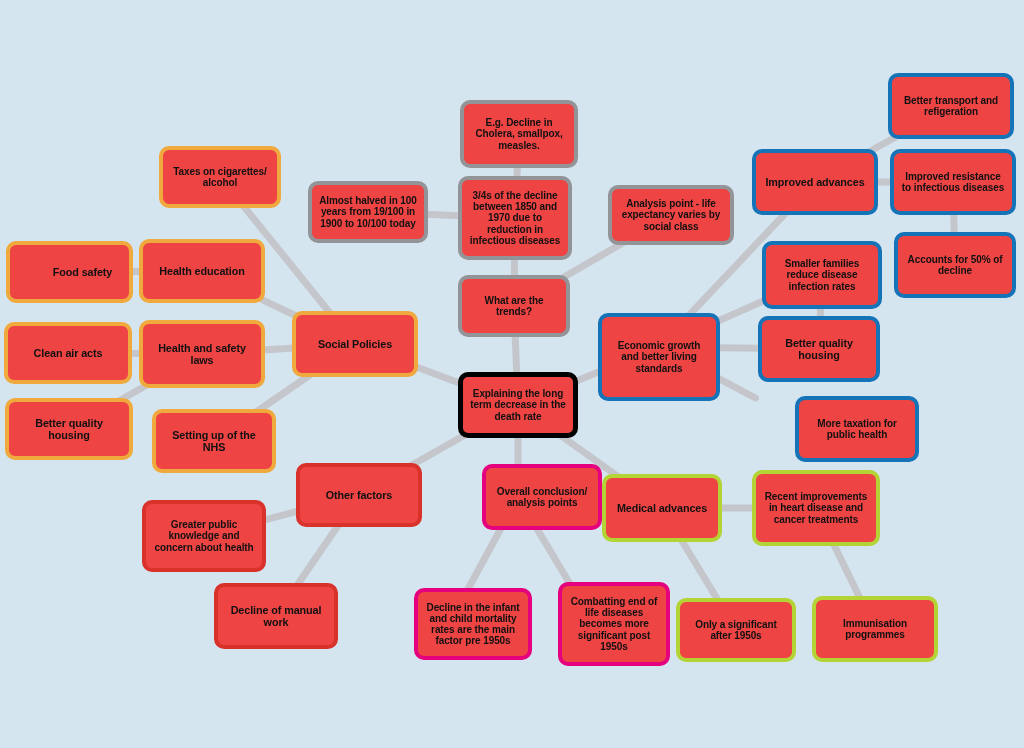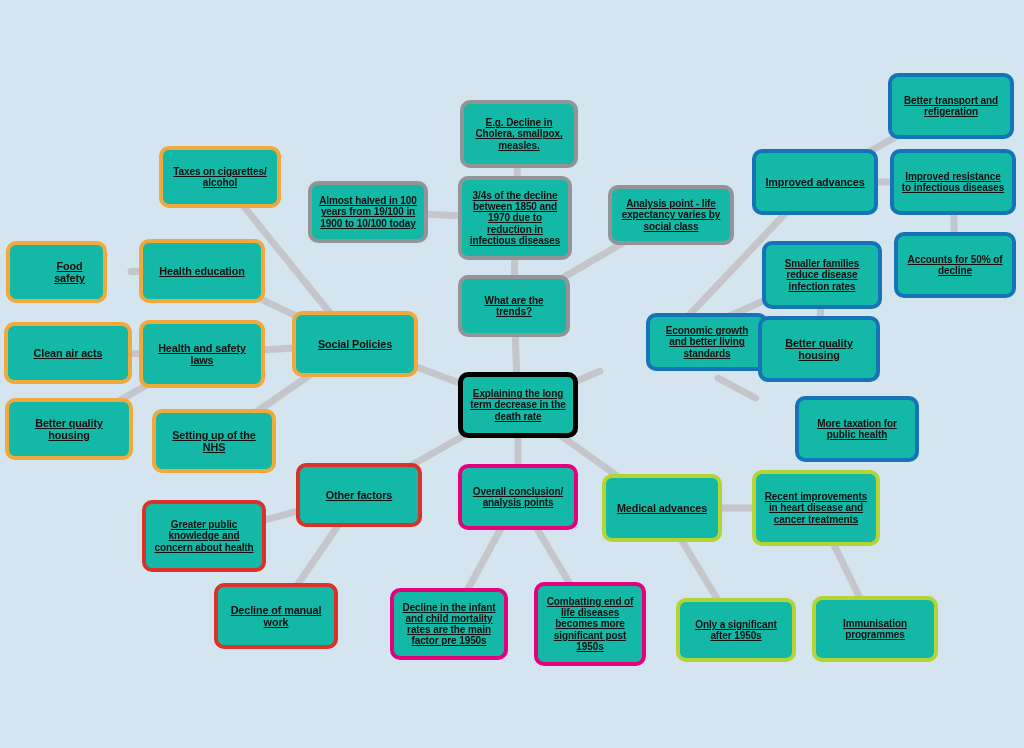--- a/index.html
+++ b/index.html
@@ -14,47 +14,46 @@
   #canvas{
     position:absolute;left:0;top:0;width:1024px;height:748px;
   }
   #edges{
     position:absolute;left:0;top:0;width:1024px;height:748px;
     pointer-events:none;
   }
   .node{
     position:absolute;
     box-sizing:border-box;
-    background:#14b8a6;
+    background:#ef4444;
     border-style:solid;
     border-width:4px;
     border-radius:10px;
     display:flex;
     align-items:center;
     justify-content:center;
     text-align:center;
     padding:4px 6px;
     color:#111111;
     font-weight:bold;
     line-height:1.12;
     letter-spacing:-0.1px;
     z-index:5;
-    text-decoration:underline;
   }
   .node .lbl{
     display:block;
     width:100%;
     white-space:pre-line;
   }
   .c-grey{border-color:#929497;}
   .c-black{border-color:#000000;border-width:5px;}
   .c-blue{border-color:#1573b8;}
   .c-orange{border-color:#f0a93c;}
   .c-red{border-color:#d8322b;}
-  .c-pink{border-color:#e5007e;}
+  .c-pink{border-color:#e5007e;margin-left:24px;}
   .c-green{border-color:#b4d334;}
   .fs-10{font-size:10px;}
   .fs-11{font-size:10.8px;}
 </style>
 </head>
 <body style="background: rgb(213, 229, 240);">
 
 <div id="canvas">
   <svg id="edges" viewBox="0 0 1024 748" width="1024" height="748">
       <line x1="517.4761904761905" y1="166" x2="516.9047619047619" y2="178" stroke="#c4c6cb" stroke-width="7" stroke-linecap="round"></line>
@@ -110,36 +109,36 @@
     </div>
     <div class="node c-orange fs-11" style="left: 292px; top: 311px; width: 126px; height: 66px;">
       <span class="lbl">Social Policies</span>
     </div>
     <div class="node c-orange fs-11" style="left: 139px; top: 239px; width: 126px; height: 64px;">
       <span class="lbl">Health education</span>
     </div>
     <div class="node c-orange fs-10" style="left: 159px; top: 146px; width: 122px; height: 62px;">
       <span class="lbl">Taxes on cigarettes/ alcohol</span>
     </div>
-    <div class="node c-orange fs-11" style="left: 6px; top: 241px; width: 101px; height: 62px; padding-left: 32px;">
+    <div class="node c-orange fs-11" style="left: 6px; top: 241px; width: 127px; height: 62px; padding-left: 32px;">
       <span class="lbl">Food safety</span>
     </div>
     <div class="node c-orange fs-11" style="left: 139px; top: 320px; width: 126px; height: 68px;">
       <span class="lbl">Health and safety laws</span>
     </div>
     <div class="node c-orange fs-11" style="left: 4px; top: 322px; width: 128px; height: 62px;">
       <span class="lbl">Clean air acts</span>
     </div>
     <div class="node c-orange fs-11" style="left: 5px; top: 398px; width: 128px; height: 62px;">
       <span class="lbl">Better quality housing</span>
     </div>
     <div class="node c-orange fs-11" style="left: 152px; top: 409px; width: 124px; height: 64px;">
       <span class="lbl">Setting up of the NHS</span>
     </div>
-    <div class="node c-blue fs-10" style="left: 598px; top: 313px; width: 122px; height: 58px; margin-left: 48px;">
+    <div class="node c-blue fs-10" style="left: 598px; top: 313px; width: 122px; height: 88px;">
       <span class="lbl">Economic growth and better living standards</span>
     </div>
     <div class="node c-blue fs-11" style="left: 752px; top: 149px; width: 126px; height: 66px;">
       <span class="lbl">Improved advances</span>
     </div>
     <div class="node c-blue fs-10" style="left: 888px; top: 73px; width: 126px; height: 66px;">
       <span class="lbl">Better transport and refigeration</span>
     </div>
     <div class="node c-blue fs-10" style="left: 890px; top: 149px; width: 126px; height: 66px;">
       <span class="lbl">Improved resistance to infectious diseases</span>

